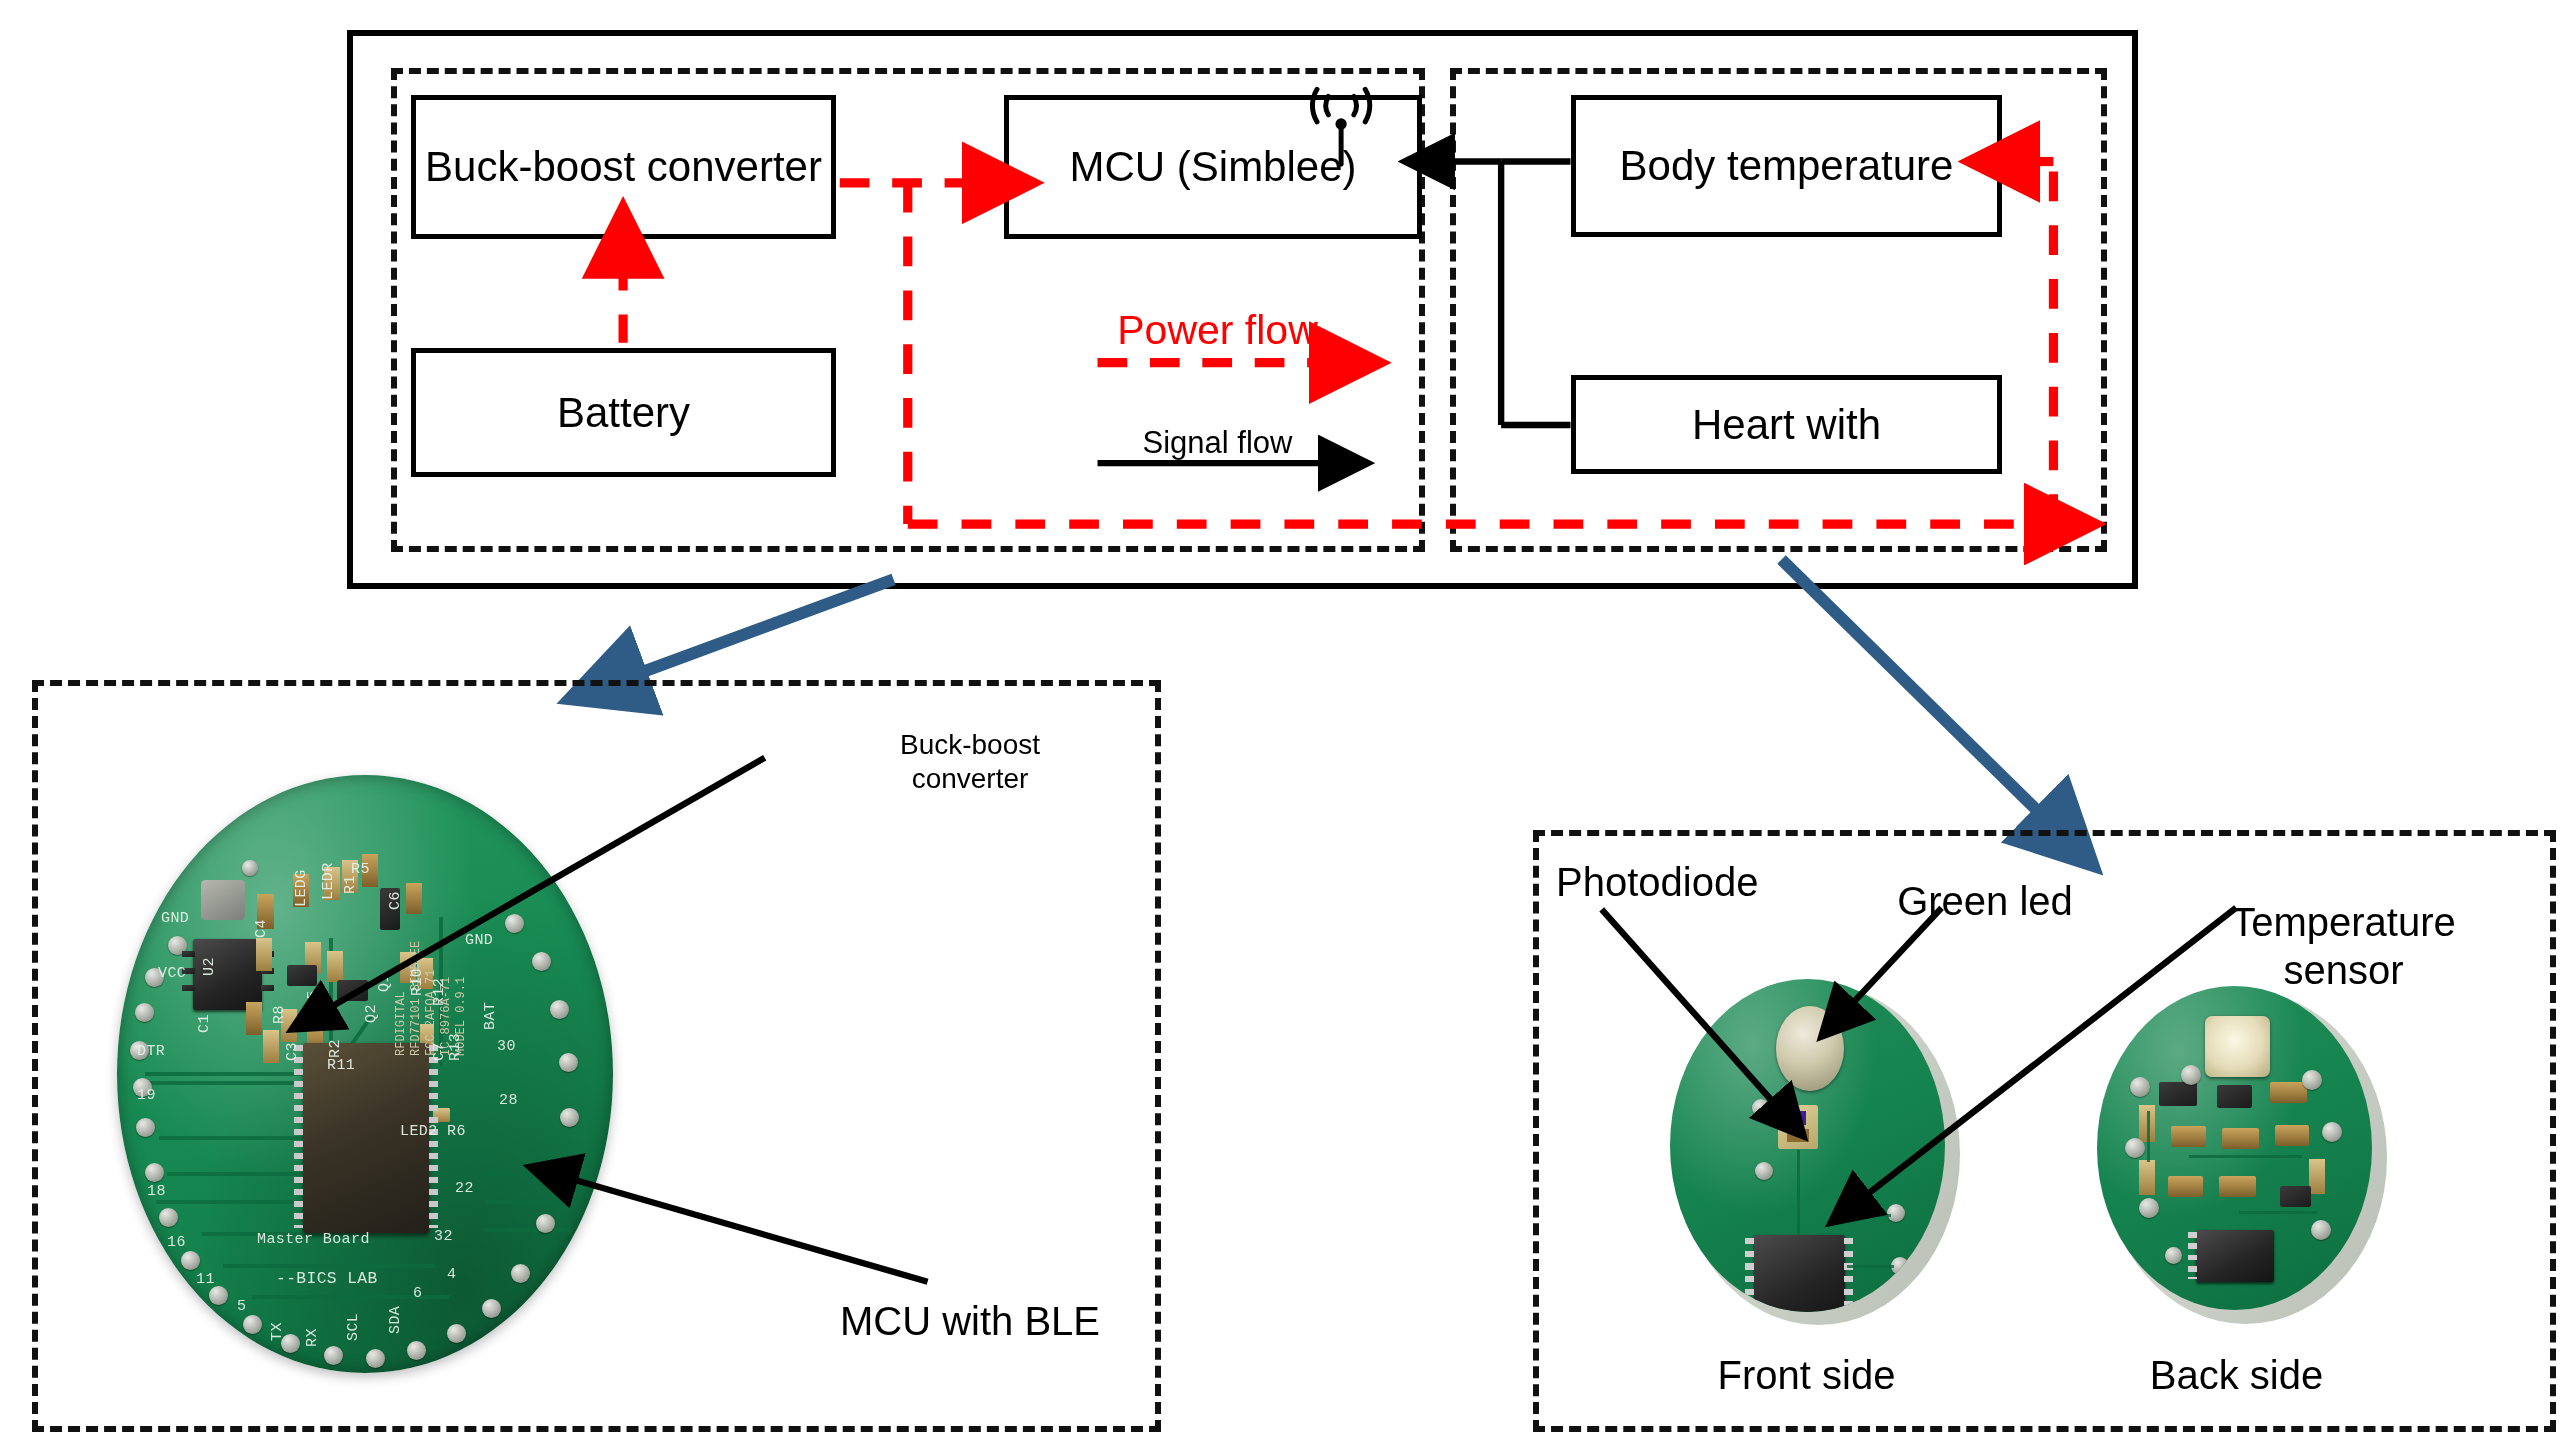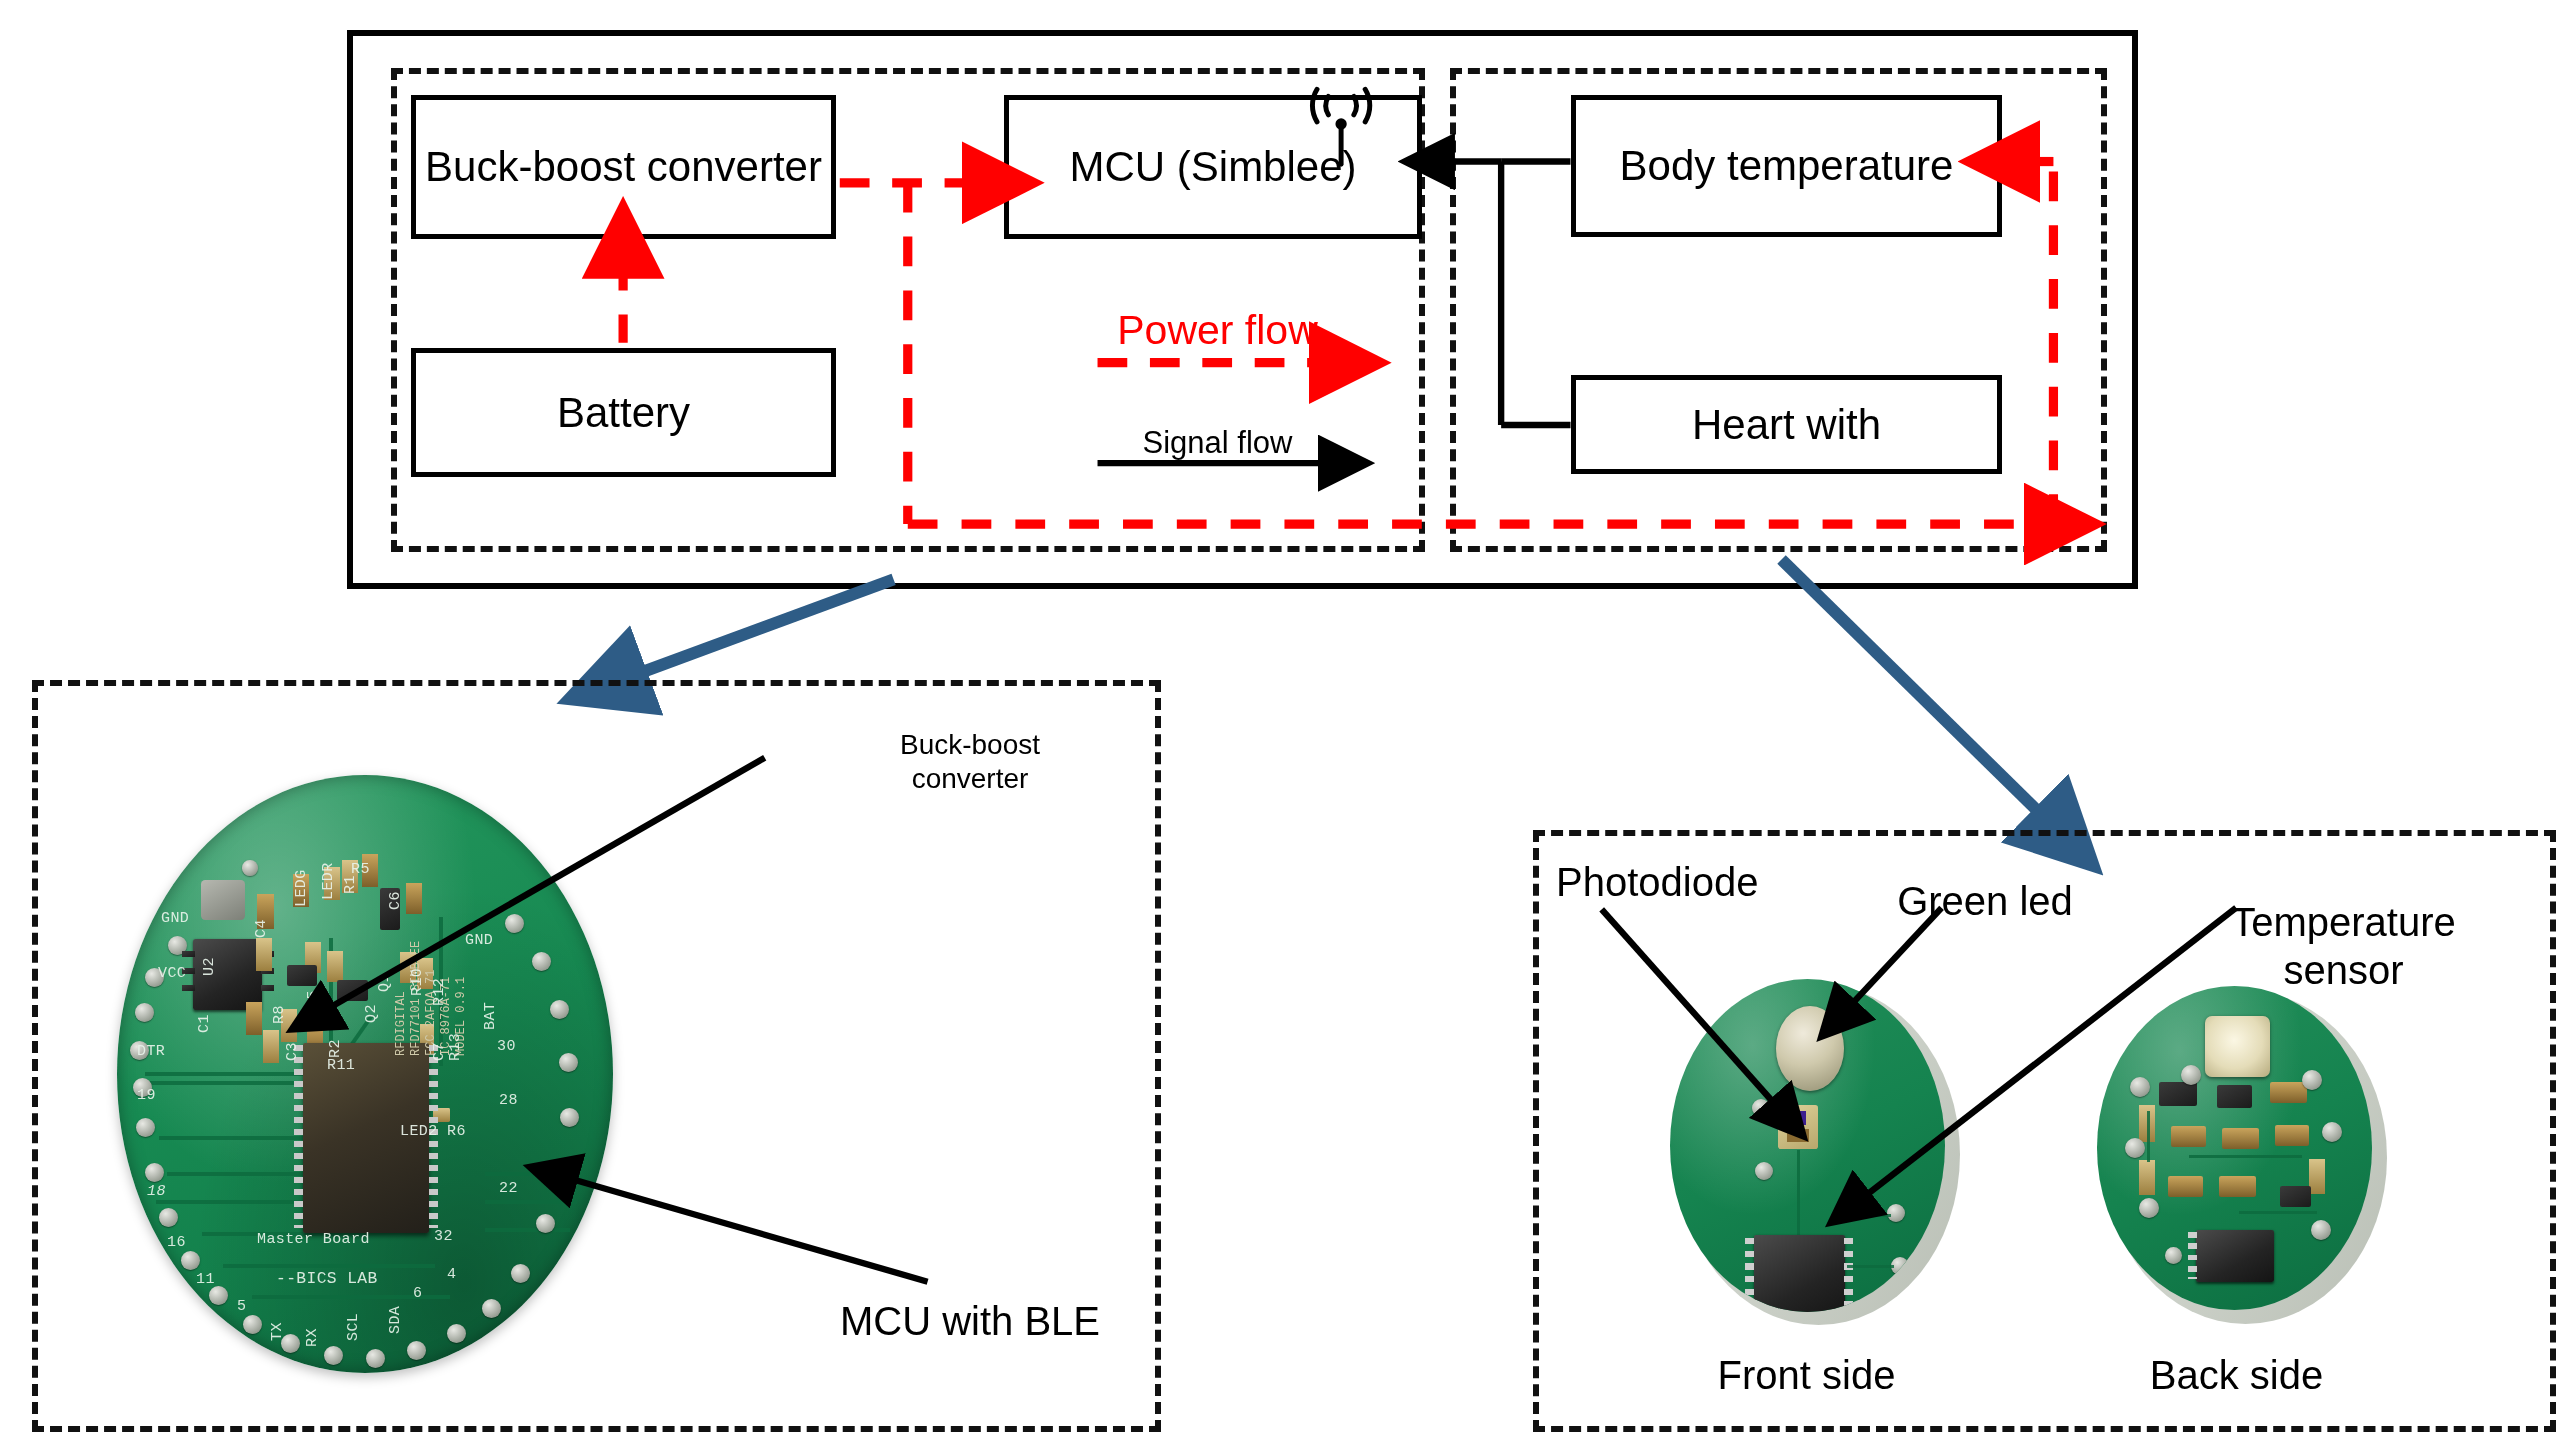--- a/index.html
+++ b/index.html
@@ -231,32 +231,32 @@
 
   <div style="position:absolute;left:177px;top:270px;width:8.5px;height:183px;
        background:repeating-linear-gradient(to bottom,#c9c9c9 0 5.7px,transparent 5.7px 12px);"></div>
   <div style="position:absolute;left:312px;top:270px;width:8.5px;height:183px;
        background:repeating-linear-gradient(to bottom,#c9c9c9 0 5.7px,transparent 5.7px 12px);"></div>
 
   <div class="silk" style="left:44px;top:135px;">GND</div>
   <div class="silk" style="left:41px;top:190px;">VCC</div>
   <div class="silk" style="left:20px;top:268px;">DTR</div>
   <div class="silk" style="left:20px;top:312px;">19</div>
-  <div class="silk" style="left:30px;top:408px;font-style:italic;">18</div>
+  <div class="silk" style="left:30px;top:408px;">18</div>
   <div class="silk" style="left:50px;top:459px;">16</div>
   <div class="silk" style="left:79px;top:496px;">11</div>
   <div class="silk" style="left:120px;top:523px;">5</div>
   <div class="silk silk-v" style="left:152px;top:566px;">TX</div>
   <div class="silk silk-v" style="left:187px;top:572px;">RX</div>
   <div class="silk silk-v" style="left:228px;top:566px;">SCL</div>
   <div class="silk silk-v" style="left:270px;top:559px;">SDA</div>
   <div class="silk" style="left:296px;top:510px;">6</div>
   <div class="silk" style="left:330px;top:491px;">4</div>
   <div class="silk" style="left:317px;top:453px;">32</div>
-  <div class="silk" style="left:338px;top:405px;margin-left:44px;">22</div>
+  <div class="silk" style="left:338px;top:405px;">22</div>
   <div class="silk" style="left:382px;top:317px;">28</div>
   <div class="silk" style="left:380px;top:263px;">30</div>
   <div class="silk silk-v" style="left:365px;top:255px;">BAT</div>
   <div class="silk" style="left:348px;top:157px;">GND</div>
   <div class="silk silk-v" style="left:84px;top:201px;">U2</div>
   <div class="silk silk-v" style="left:79px;top:258px;">C1</div>
   <div class="silk silk-v" style="left:136px;top:163px;">C4</div>
   <div class="silk silk-v" style="left:154px;top:249px;">R8</div>
   <div class="silk silk-v" style="left:167px;top:286px;">C3</div>
   <div class="silk silk-v" style="left:210px;top:283px;">R2</div>

